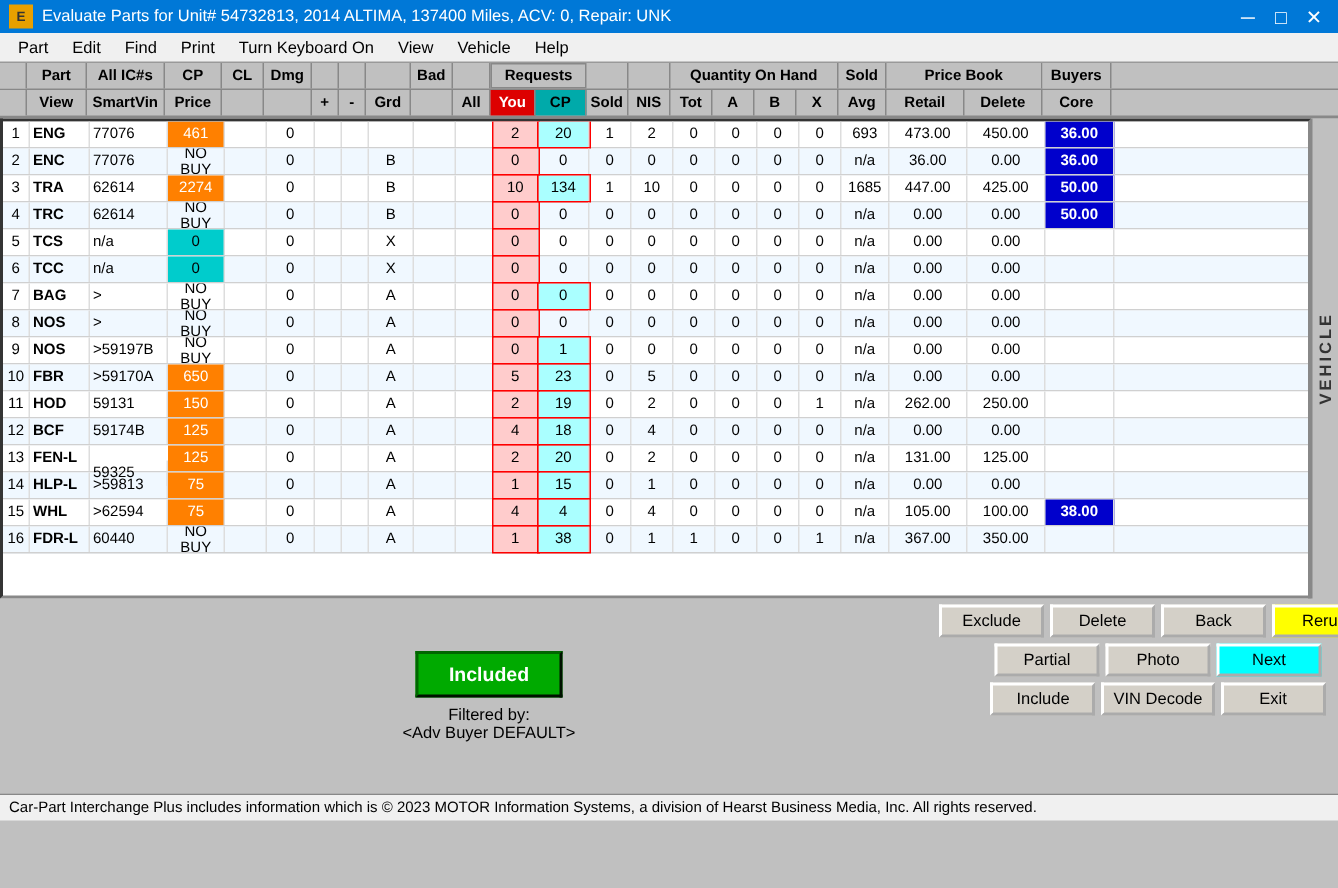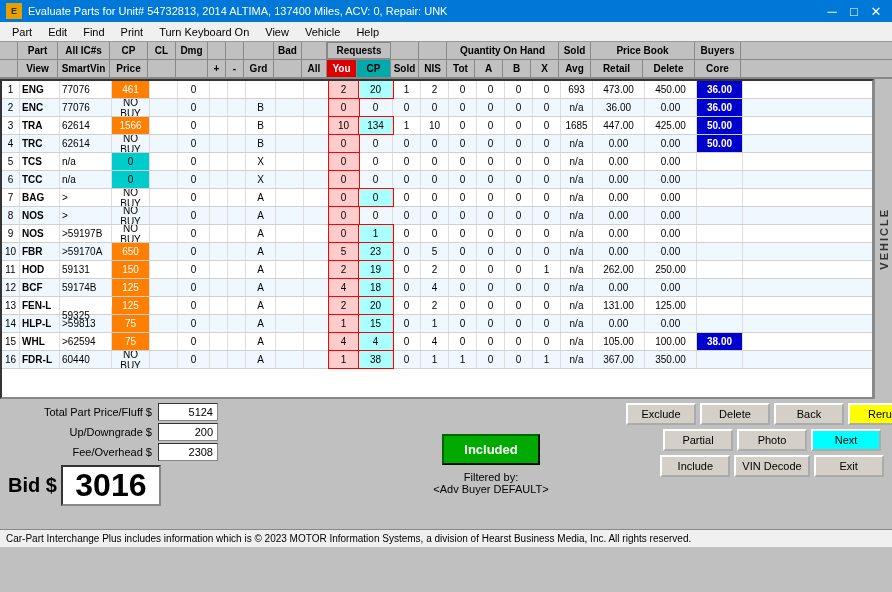--- a/index.html
+++ b/index.html
@@ -378,21 +378,21 @@
         <div class="data-cell" style="width: 28px; flex-shrink: 0;">0</div>
         <div class="data-cell" style="width: 32px; flex-shrink: 0;">n/a</div>
         <div class="data-cell" style="width: 52px; flex-shrink: 0;">36.00</div>
         <div class="data-cell" style="width: 52px; flex-shrink: 0;">0.00</div>
         <div class="data-cell" style="width: 46px; flex-shrink: 0; background: rgb(0, 0, 204); color: white; font-weight: bold;">36.00</div>
       </div>
       <div class="data-row" style="background: rgb(255, 255, 255);">
         <div class="data-cell" style="width: 18px; flex-shrink: 0;">3</div>
         <div class="data-cell left" style="width: 40px; flex-shrink: 0; font-weight: bold;">TRA</div>
         <div class="data-cell left" style="width: 52px; flex-shrink: 0;">62614</div>
-        <div class="data-cell" style="width: 38px; flex-shrink: 0; background: rgb(255, 128, 0); color: white;">1566</div>
+        <div class="data-cell" style="width: 38px; flex-shrink: 0; background: rgb(255, 128, 0); color: white;">2274</div>
         <div class="data-cell" style="width: 28px; flex-shrink: 0;"></div>
         <div class="data-cell" style="width: 32px; flex-shrink: 0;">0</div>
         <div class="data-cell" style="width: 18px; flex-shrink: 0;"></div>
         <div class="data-cell" style="width: 18px; flex-shrink: 0;"></div>
         <div class="data-cell" style="width: 30px; flex-shrink: 0;">B</div>
         <div class="data-cell" style="width: 28px; flex-shrink: 0;"></div>
         <div class="data-cell" style="width: 25px; flex-shrink: 0;"></div>
         <div class="data-cell" style="width: 30px; flex-shrink: 0; background: rgb(255, 204, 204); outline: red solid 1px;">10</div>
         <div class="data-cell" style="width: 34px; flex-shrink: 0; background: rgb(170, 255, 255); outline: red solid 1px;">134</div>
         <div class="data-cell" style="width: 28px; flex-shrink: 0;">1</div>
@@ -732,38 +732,20 @@
         <div class="data-cell" style="width: 46px; flex-shrink: 0;"></div>
       </div>
     </div>
   <div id="side-panel">
     <div class="vehicle-label">VEHICLE</div>
   </div>
 </div>
 
 <div id="bottom-area">
 
-  <div id="bottom-left">
-    <div class="bid-row">
-      <span class="bid-label">Total Part Price/Fluff $</span>
-      <div class="bid-value">5124</div>
-    </div>
-    <div class="bid-row">
-      <span class="bid-label">Up/Downgrade $</span>
-      <div class="bid-value">200</div>
-    </div>
-    <div class="bid-row">
-      <span class="bid-label">Fee/Overhead $</span>
-      <div class="bid-value">2308</div>
-    </div>
-    <div class="big-bid">
-      <span class="big-bid-label">Bid $</span>
-      <div class="big-bid-value">3016</div>
-    </div>
-  </div>
 
   <div id="bottom-mid">
     <button class="included-btn">Included</button>
     <div class="filter-text">Filtered by:</div>
     <div class="filter-text">&lt;Adv Buyer DEFAULT&gt;</div>
   </div>
 
   <div id="bottom-right">
     <div class="btn-row">
       <button class="action-btn">Exclude</button>

